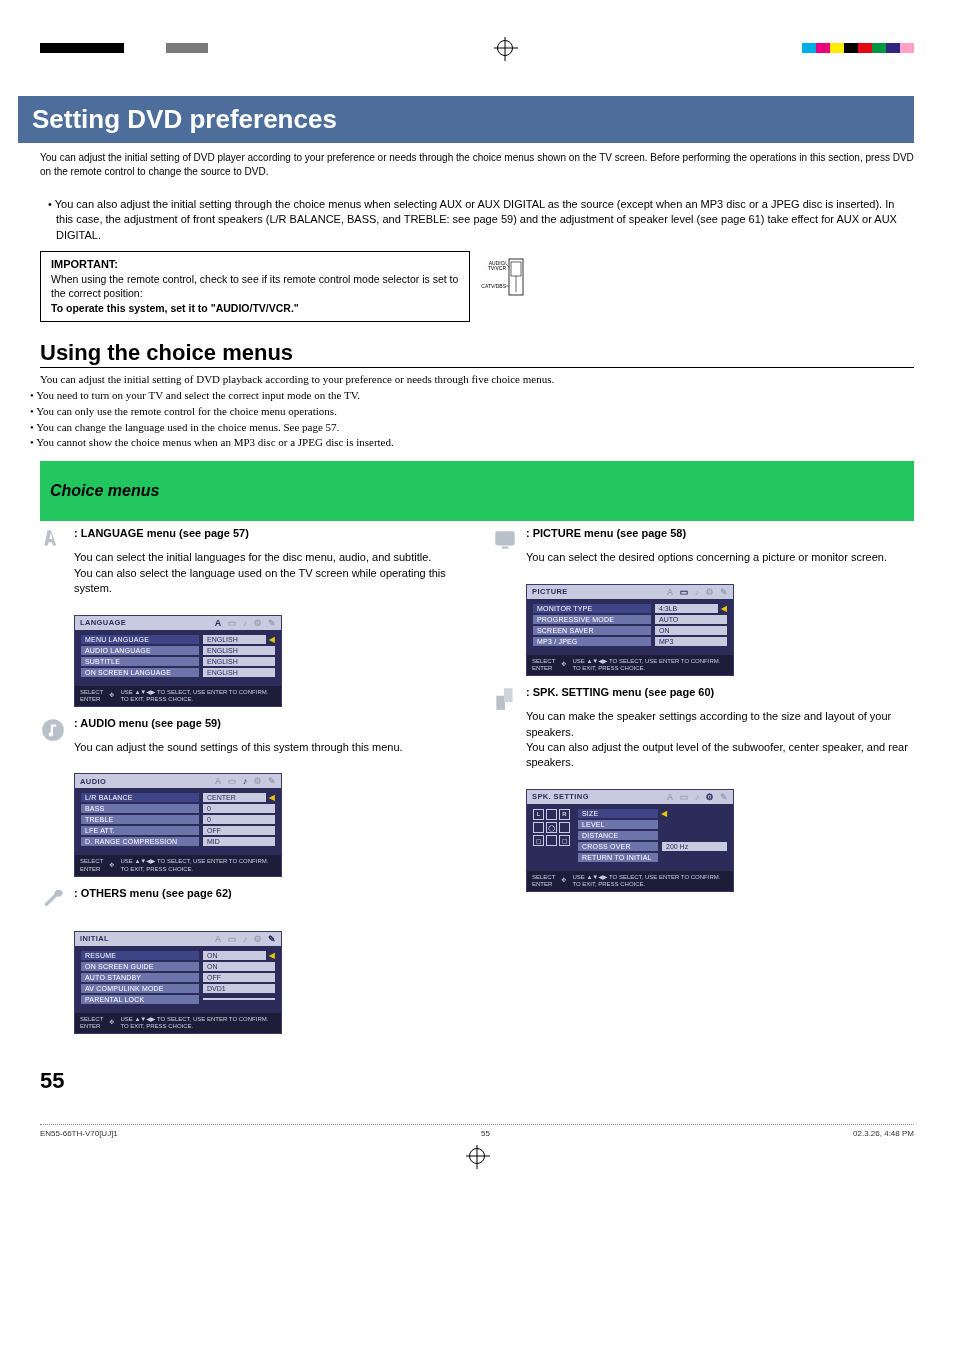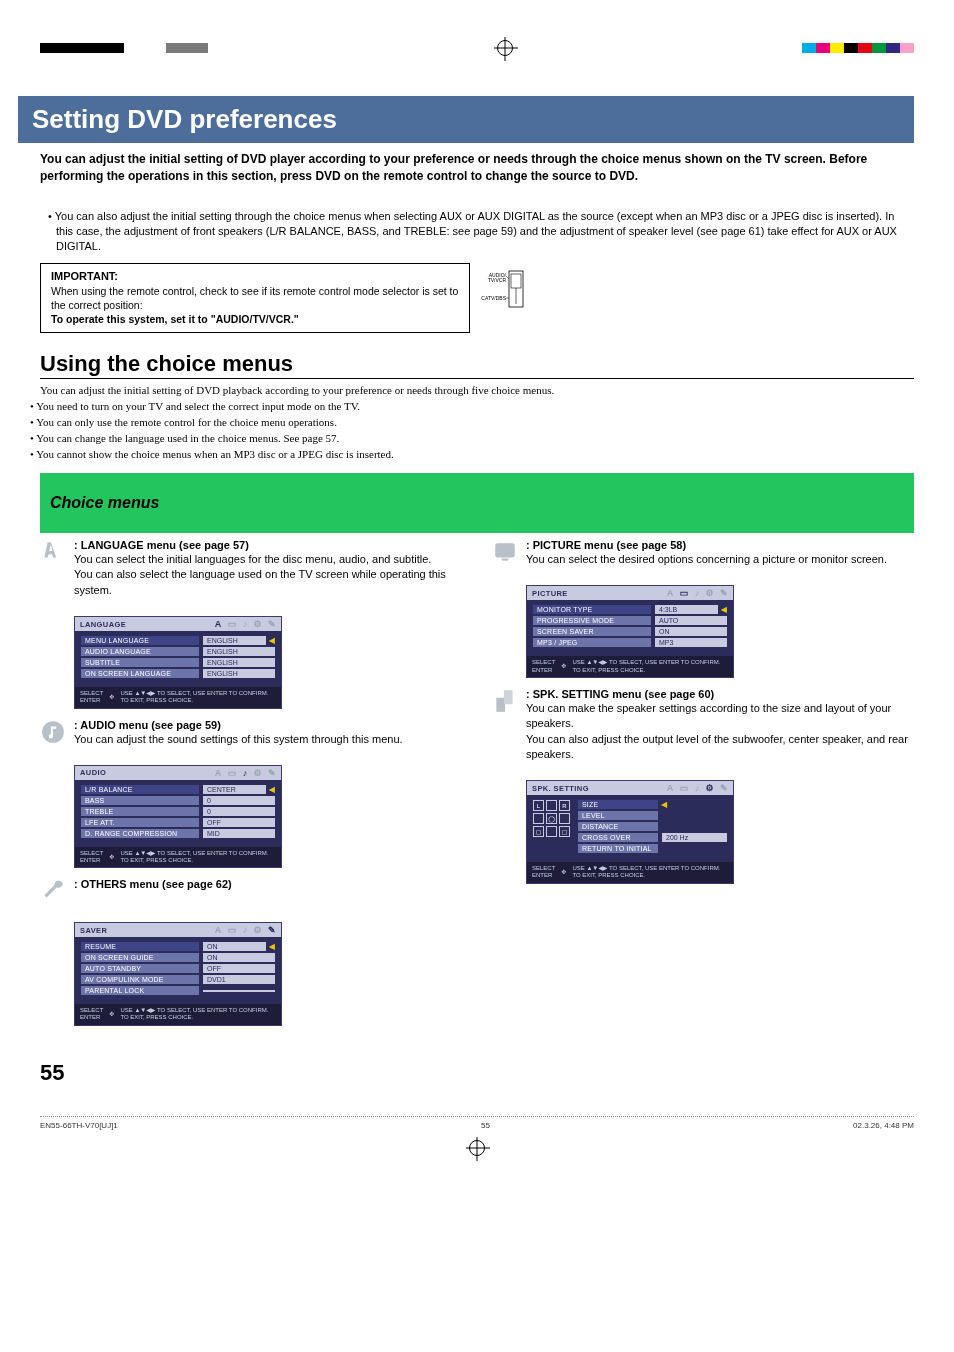--- a/index.html
+++ b/index.html
@@ -9,21 +9,21 @@
   .color-strip { display:flex; }
   .color-strip span { width:14px; height:10px; display:inline-block; }
   .reg-center { width:16px; height:16px; border:1px solid #000; border-radius:50%; position:relative; }
   .reg-center::before, .reg-center::after { content:""; position:absolute; background:#000; }
   .reg-center::before { left:50%; top:-4px; width:1px; height:24px; transform:translateX(-50%); }
   .reg-center::after { top:50%; left:-4px; height:1px; width:24px; transform:translateY(-50%); }
 
   .title-bar { background:#4d6e9b; color:#fff; padding:8px 14px; margin:0 0 8px -22px; width:calc(100% + 22px); }
   .title-bar h1 { font-size:26px; font-weight:bold; }
 
-  .intro { font-size:12px; line-height:1.4; margin-bottom:24px;font-weight:bold; }
+  .intro { font-size:10px; line-height:1.4; margin-bottom:18px; }
   .intro-bullet { font-size:11px; line-height:1.4; margin-left:8px; text-indent:-8px; padding-left:8px; margin-bottom:8px; }
 
   .important-box { border:1px solid #000; padding:6px 10px; width:430px; position:relative; margin-bottom:18px; }
   .important-box .title { font-weight:bold; font-size:11px; margin-bottom:2px; }
   .important-box .body { font-size:10.5px; line-height:1.35; }
   .important-box .bold { font-weight:bold; }
   .switch-diag { position:absolute; right:-60px; top:4px; }
 
   h2.section { font-size:22px; font-weight:bold; border-bottom:1px solid #000; margin:14px 0 4px 0; padding-bottom:1px; }
   .sub-desc { font-size:11px; line-height:1.45;font-family:Liberation Serif, serif; }
@@ -31,21 +31,21 @@
 
   .choice-head { background:#22c55e; font-size:16px; font-weight:bold; font-style:italic; padding:21px 10px; margin:10px 0 6px 0; }
 
   .two-col { display:flex; gap:30px; margin-top:6px; }
   .col { flex:1; }
 
   .menu-block { display:flex; gap:8px; margin-bottom:18px; }
   .menu-icon { width:26px; height:26px; flex:0 0 26px; display:flex; align-items:center; justify-content:center; color:#9aa5b1; }
   .menu-text { flex:1; }
   .menu-title { font-weight:bold; font-size:11px; }
-  .menu-desc { font-size:11px; line-height:1.4; margin-top:1px; }
+  .menu-desc { font-size:11px; line-height:1.4; margin-top:11px; }
 
   .osd { border:1px solid #3a3a6a; width:208px; margin:8px 0 10px 34px; background:#2c2c5a; color:#fff; font-size:7.5px; font-family:Arial, sans-serif; overflow:hidden; }
   .osd-top { background:#c8cbe0; color:#2c2c5a; display:flex; justify-content:space-between; align-items:center; padding:2px 5px; font-size:7.5px; font-weight:bold; letter-spacing:0.4px; }
   .osd-tabs { display:flex; gap:6px; }
   .osd-tabs span { color:#9aa5b1; font-size:9px; }
   .osd-tabs span.active { color:#2c2c5a; }
   .osd-body { padding:5px 6px 7px 6px; }
   .osd-row { display:flex; align-items:center; margin-bottom:2px; }
   .osd-label { background:#6d74a9; padding:1px 4px; flex:0 0 118px; font-size:7px; letter-spacing:0.2px; }
   .osd-val { background:#c8cbe0; color:#2c2c5a; padding:1px 4px; flex:1; margin-left:4px; font-size:7px; }
@@ -252,21 +252,21 @@
           <svg width="26" height="26" viewBox="0 0 24 24">
               <path fill="#b8c0ca" d="M21 5a4 4 0 01-5.5 3.7L6 18l-2-2 9.3-9.5A4 4 0 0121 5z"></path>
             </svg>
         </div>
         <div class="menu-text">
           <div class="menu-title">: OTHERS menu (see page 62)</div>
         </div>
       </div>
       <div class="osd" id="osd-others">
           <div class="osd-top">
-            <span>SAVER</span>
+            <span>INITIAL</span>
             <div class="osd-tabs">
               <span>A</span>
               <span>▭</span>
               <span>♪</span>
               <span>⚙</span>
               <span class="active">✎</span>
             </div>
           </div>
           <div class="osd-body">
             <div class="osd-row selected">

